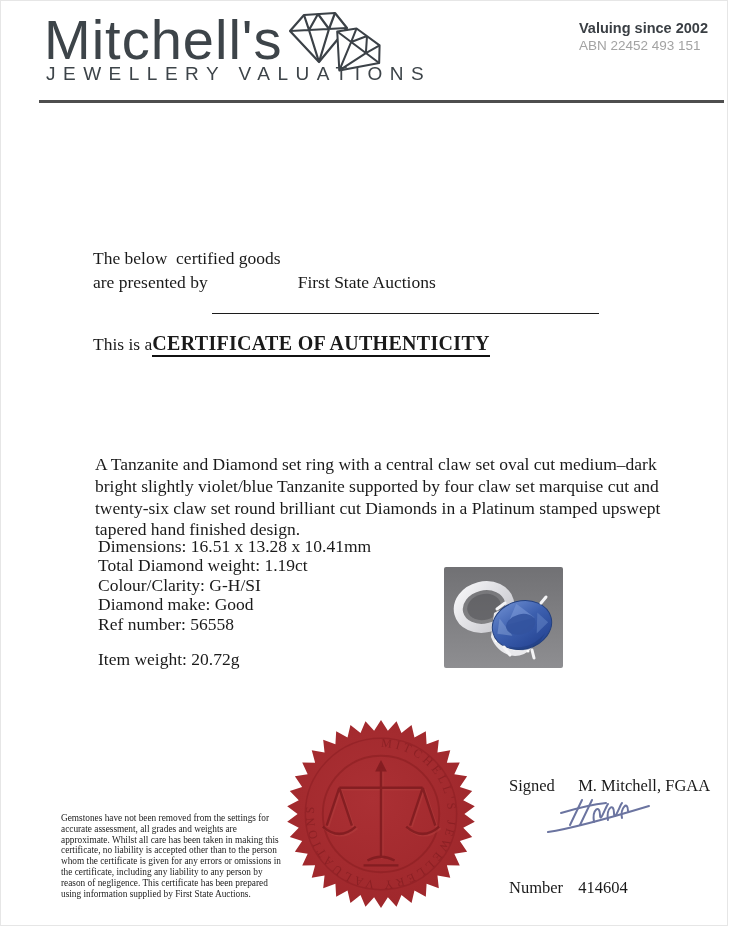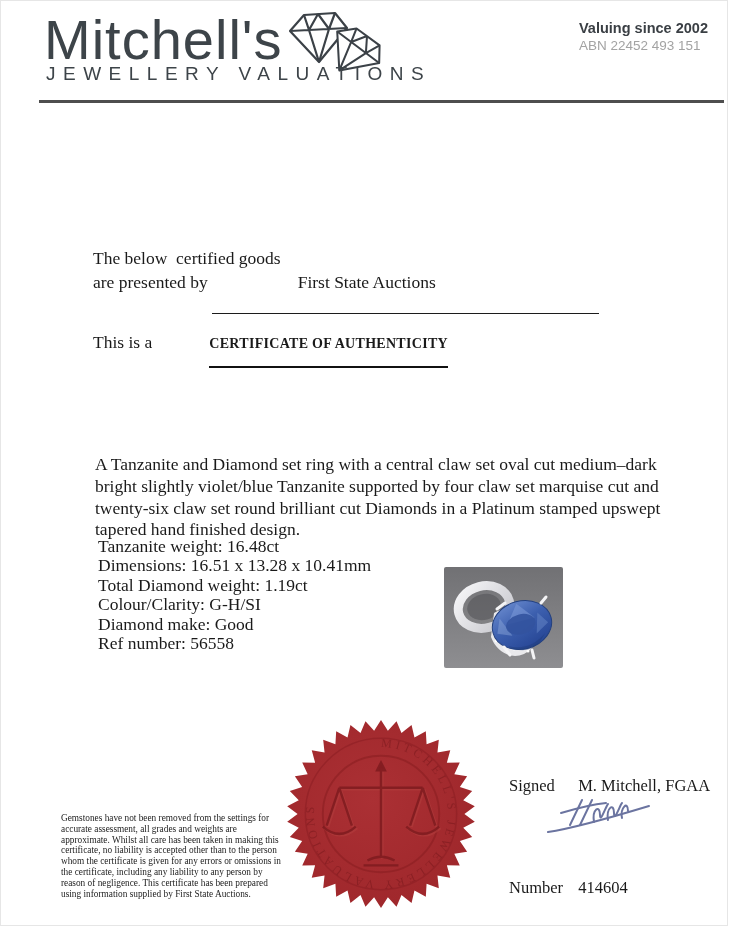--- a/index.html
+++ b/index.html
@@ -35,22 +35,22 @@
   
   .presented{position:absolute;left:92px;top:245px;font-size:17.5px;line-height:24px;}
   .presented-line1{white-space:pre-wrap;}
   .fill-line{
     display:inline-block;width:387px;border-bottom:1.6px solid #1c1c1c;
     text-indent:86px;margin-left:4px;padding-bottom:19px;
   }
   
   .title-row{position:absolute;left:92px;top:331px;font-size:17.5px;}
   .heading{
-    margin-left:57px;font-size:14px;font-weight:700;letter-spacing:.3px;
-    border-bottom:2px solid #111;padding-bottom:15px;
+    font-size:20px;font-weight:700;letter-spacing:.3px;
+    border-bottom:2px solid #111;padding-bottom:1px;
   }
   
   .description{position:absolute;left:94px;top:453px;width:580px;font-size:17.5px;line-height:21.8px;}
   .details{position:absolute;left:97px;top:536px;font-size:17.5px;line-height:19.4px;}
   .item-weight{position:absolute;left:97px;top:648px;font-size:17.5px;}
   
   .ring-photo{position:absolute;left:443px;top:566px;}
   .seal{position:absolute;left:283px;top:716px;}
   .seal-ring-text{font-family:"Liberation Serif",serif;font-size:12.5px;letter-spacing:3.5px;fill:var(--seal_dark);opacity:.65;}
   .disclaimer{position:absolute;left:60px;top:812px;width:224px;font-size:9.3px;line-height:10.8px;color:#222;}
@@ -99,27 +99,27 @@
     </div>
   </div>
 
   <div class="title-row">
     <span>This is a</span><span class="heading">CERTIFICATE OF AUTHENTICITY</span>
   </div>
 
   <div class="description">A Tanzanite and Diamond set ring with a central claw set oval cut medium–dark bright slightly violet/blue Tanzanite supported by four claw set marquise cut and twenty-six claw set round brilliant cut Diamonds in a Platinum stamped upswept tapered hand finished design.</div>
 
   <div class="details">
-    <div>Tanzanite weight: 16.48ct</div>
     <div>Dimensions: 16.51 x 13.28 x 10.41mm</div>
     <div>Total Diamond weight: 1.19ct</div>
     <div>Colour/Clarity: G-H/SI</div>
     <div>Diamond make: Good</div>
     <div>Ref number: 56558</div>
   </div>
+  <div class="item-weight">Item weight: 20.72g</div>
 
   <svg class="ring-photo" width="119" height="101" viewBox="0 0 119 101">
     <defs>
       <linearGradient id="bgGrad" x1="0" y1="0" x2="0" y2="1">
         <stop offset="0" stop-color="#717174"></stop>
           <stop offset="1" stop-color="#8e8e91"></stop>
       </linearGradient>
       <linearGradient id="gemGrad" x1="0" y1="0" x2="0.4" y2="1">
         <stop offset="0" stop-color="#6f8fd2"></stop>
           <stop offset="0.55" stop-color="#3c5fae"></stop>

